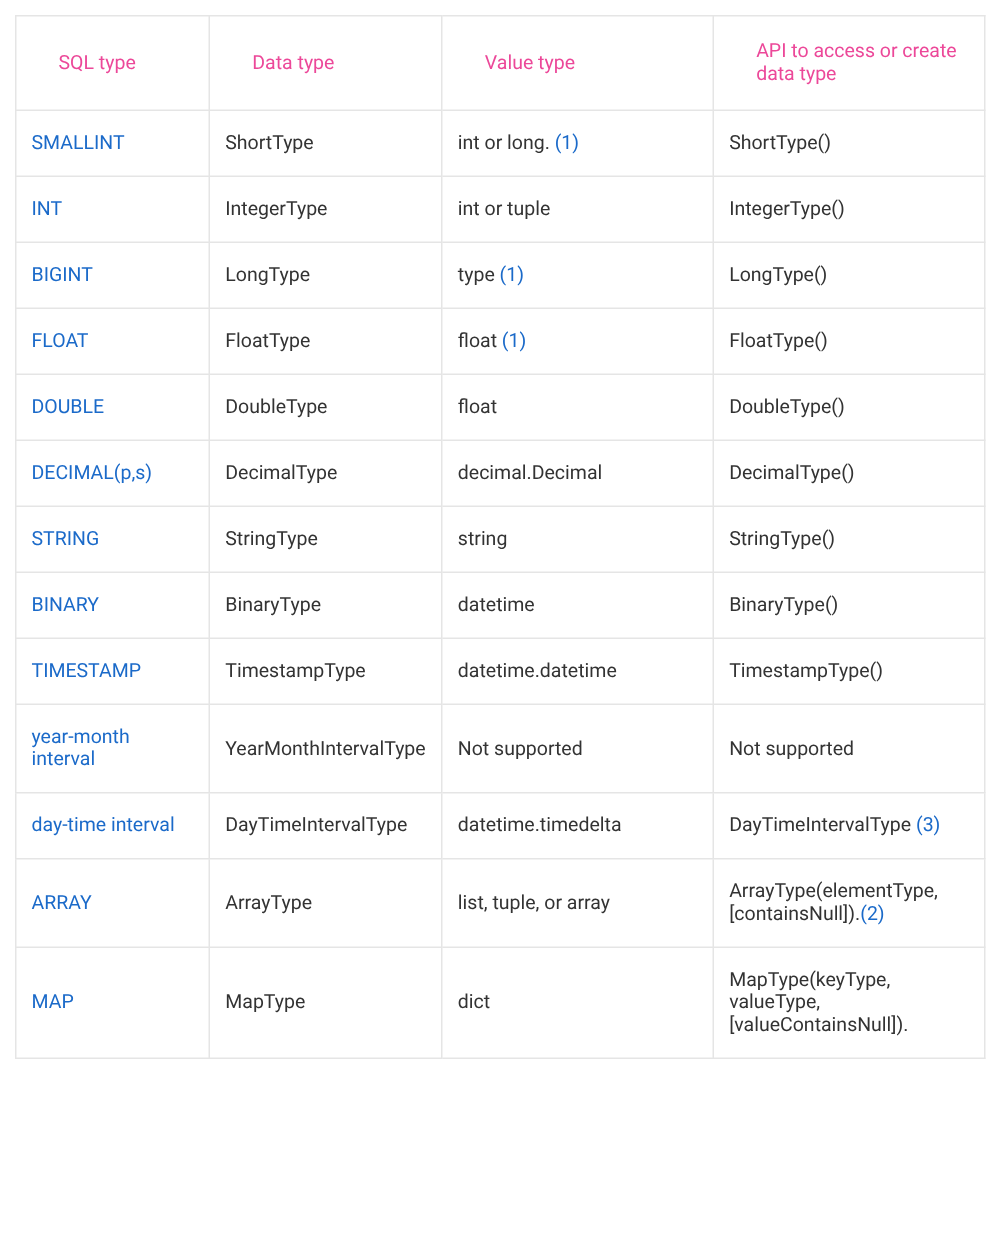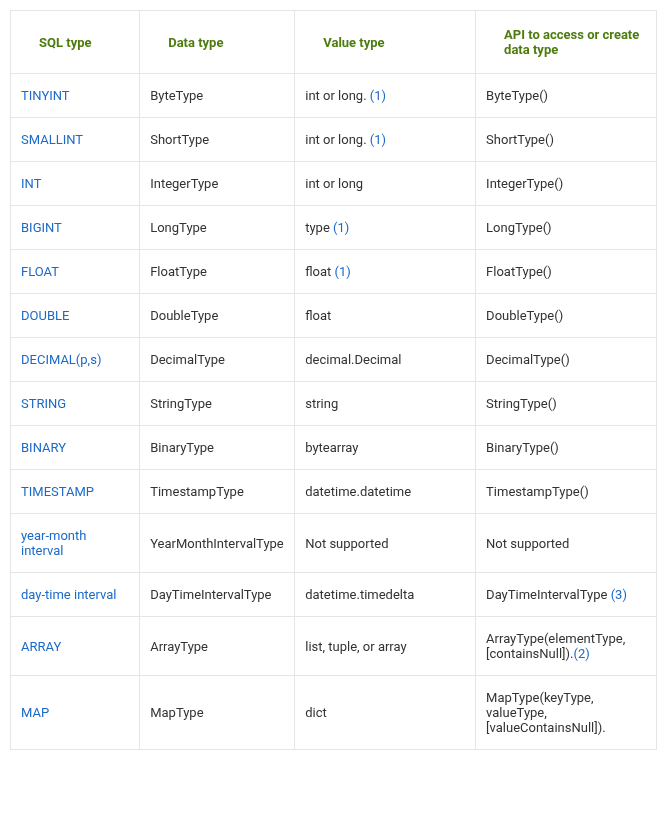--- a/index.html
+++ b/index.html
@@ -21,23 +21,23 @@
       table-layout: fixed;
     }
     th, td {
       border: 1px solid #e5e5e5;
       padding: 14px 10px;
       text-align: left;
       vertical-align: middle;
       word-wrap: break-word;
     }
     th {
-      font-weight: 700;
+      font-weight: 400;
       font-size: 13px;
-      color: #4d7c0f;
+      color: #ec4899;
       padding-top: 16px;
       padding-bottom: 16px;
       padding-left: 28px;
     }
     col.c1 { width: 20%; }
     col.c2 { width: 24%; }
     col.c3 { width: 28%; }
     col.c4 { width: 28%; }
     .link {
       color: #1b6ac9;
@@ -61,35 +61,29 @@
   <thead>
     <tr>
       <th>SQL type</th>
       <th>Data type</th>
       <th>Value type</th>
       <th>API to access or create data type</th>
     </tr>
   </thead>
   <tbody id="tbody">
       <tr>
-        <td><span class="link">TINYINT</span></td>
-        <td>ByteType</td>
-        <td><span>int or long. </span><span class="linkref">(1)</span></td>
-        <td><span>ByteType()</span></td>
-      </tr>
-      <tr>
         <td><span class="link">SMALLINT</span></td>
         <td>ShortType</td>
         <td><span>int or long. </span><span class="linkref">(1)</span></td>
         <td><span>ShortType()</span></td>
       </tr>
       <tr>
         <td><span class="link">INT</span></td>
         <td>IntegerType</td>
-        <td><span>int or long</span></td>
+        <td><span>int or tuple</span></td>
         <td><span>IntegerType()</span></td>
       </tr>
       <tr>
         <td><span class="link">BIGINT</span></td>
         <td>LongType</td>
         <td><span>type </span><span class="linkref">(1)</span></td>
         <td><span>LongType()</span></td>
       </tr>
       <tr>
         <td><span class="link">FLOAT</span></td>
@@ -111,21 +105,21 @@
       </tr>
       <tr>
         <td><span class="link">STRING</span></td>
         <td>StringType</td>
         <td><span>string</span></td>
         <td><span>StringType()</span></td>
       </tr>
       <tr>
         <td><span class="link">BINARY</span></td>
         <td>BinaryType</td>
-        <td><span>bytearray</span></td>
+        <td><span>datetime</span></td>
         <td><span>BinaryType()</span></td>
       </tr>
       <tr>
         <td><span class="link">TIMESTAMP</span></td>
         <td>TimestampType</td>
         <td><span>datetime.datetime</span></td>
         <td><span>TimestampType()</span></td>
       </tr>
       <tr>
         <td><span class="link">year-month interval</span></td>

